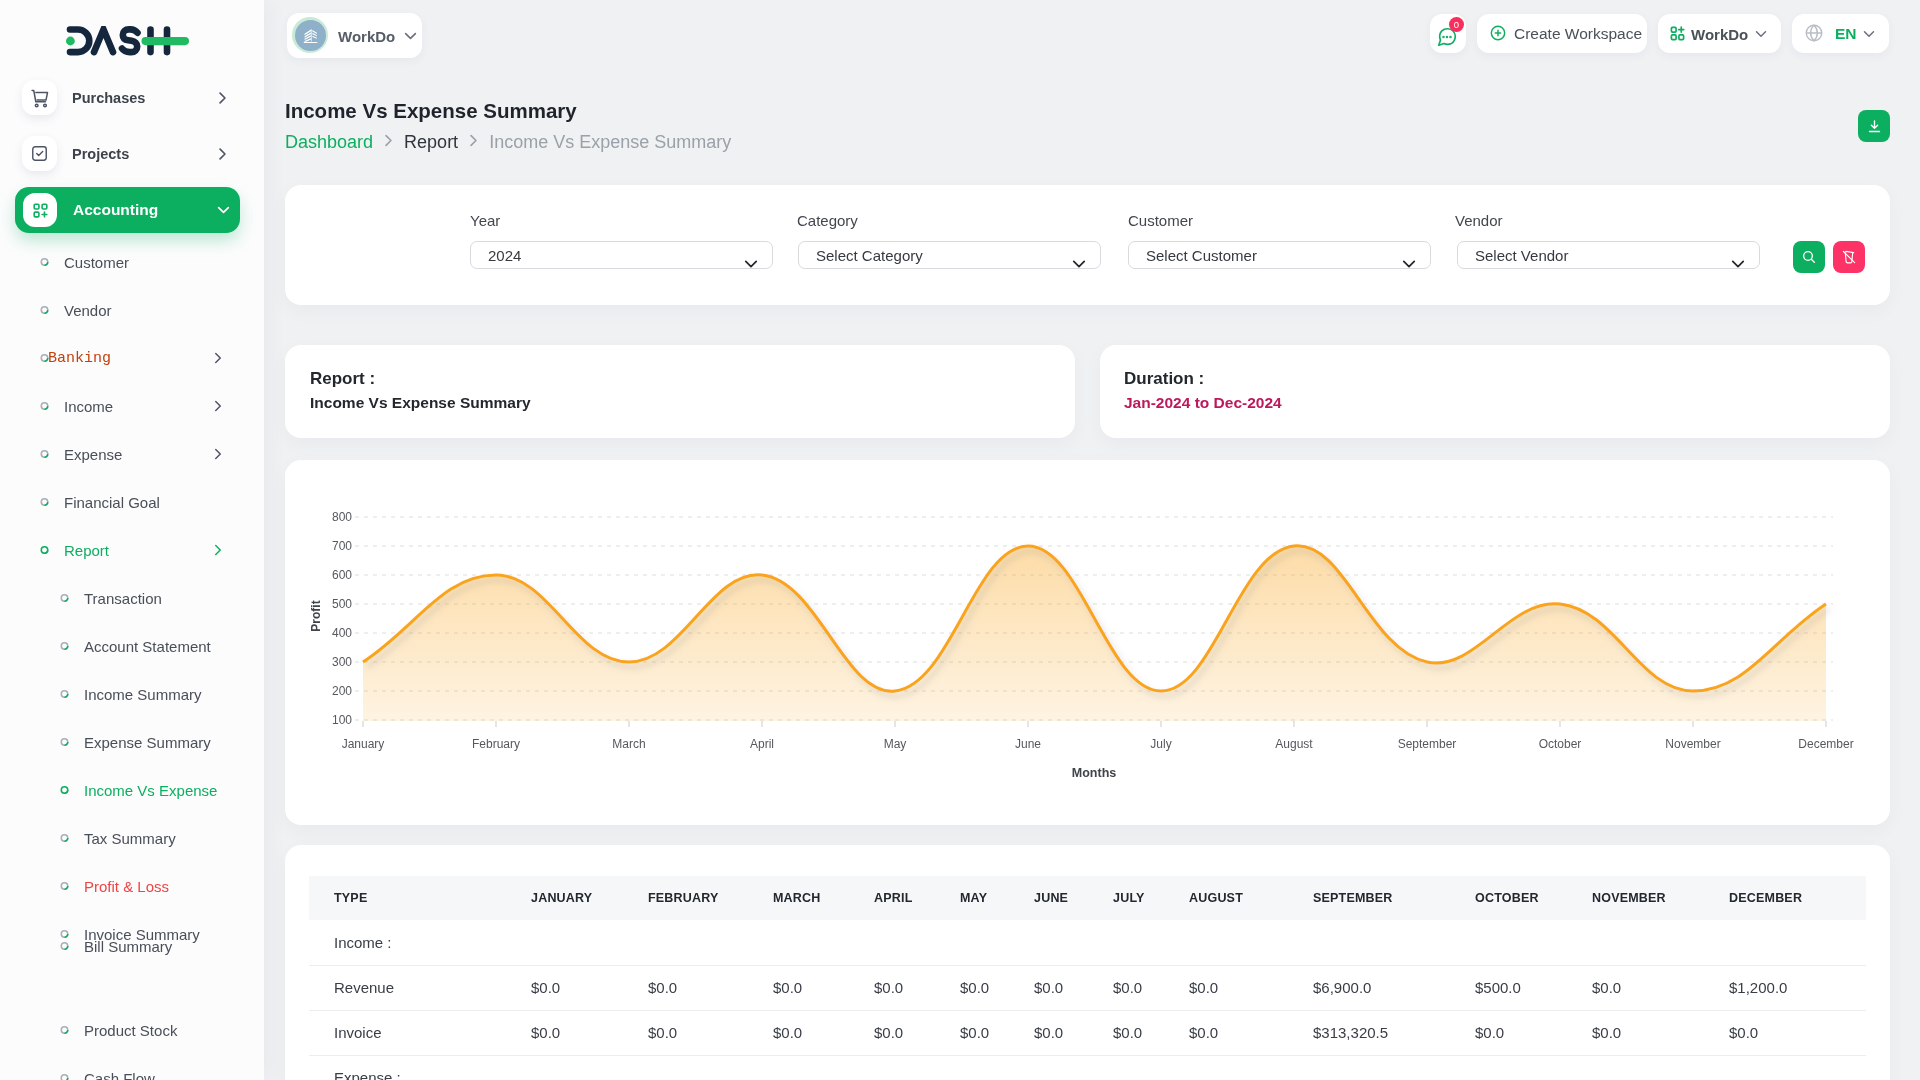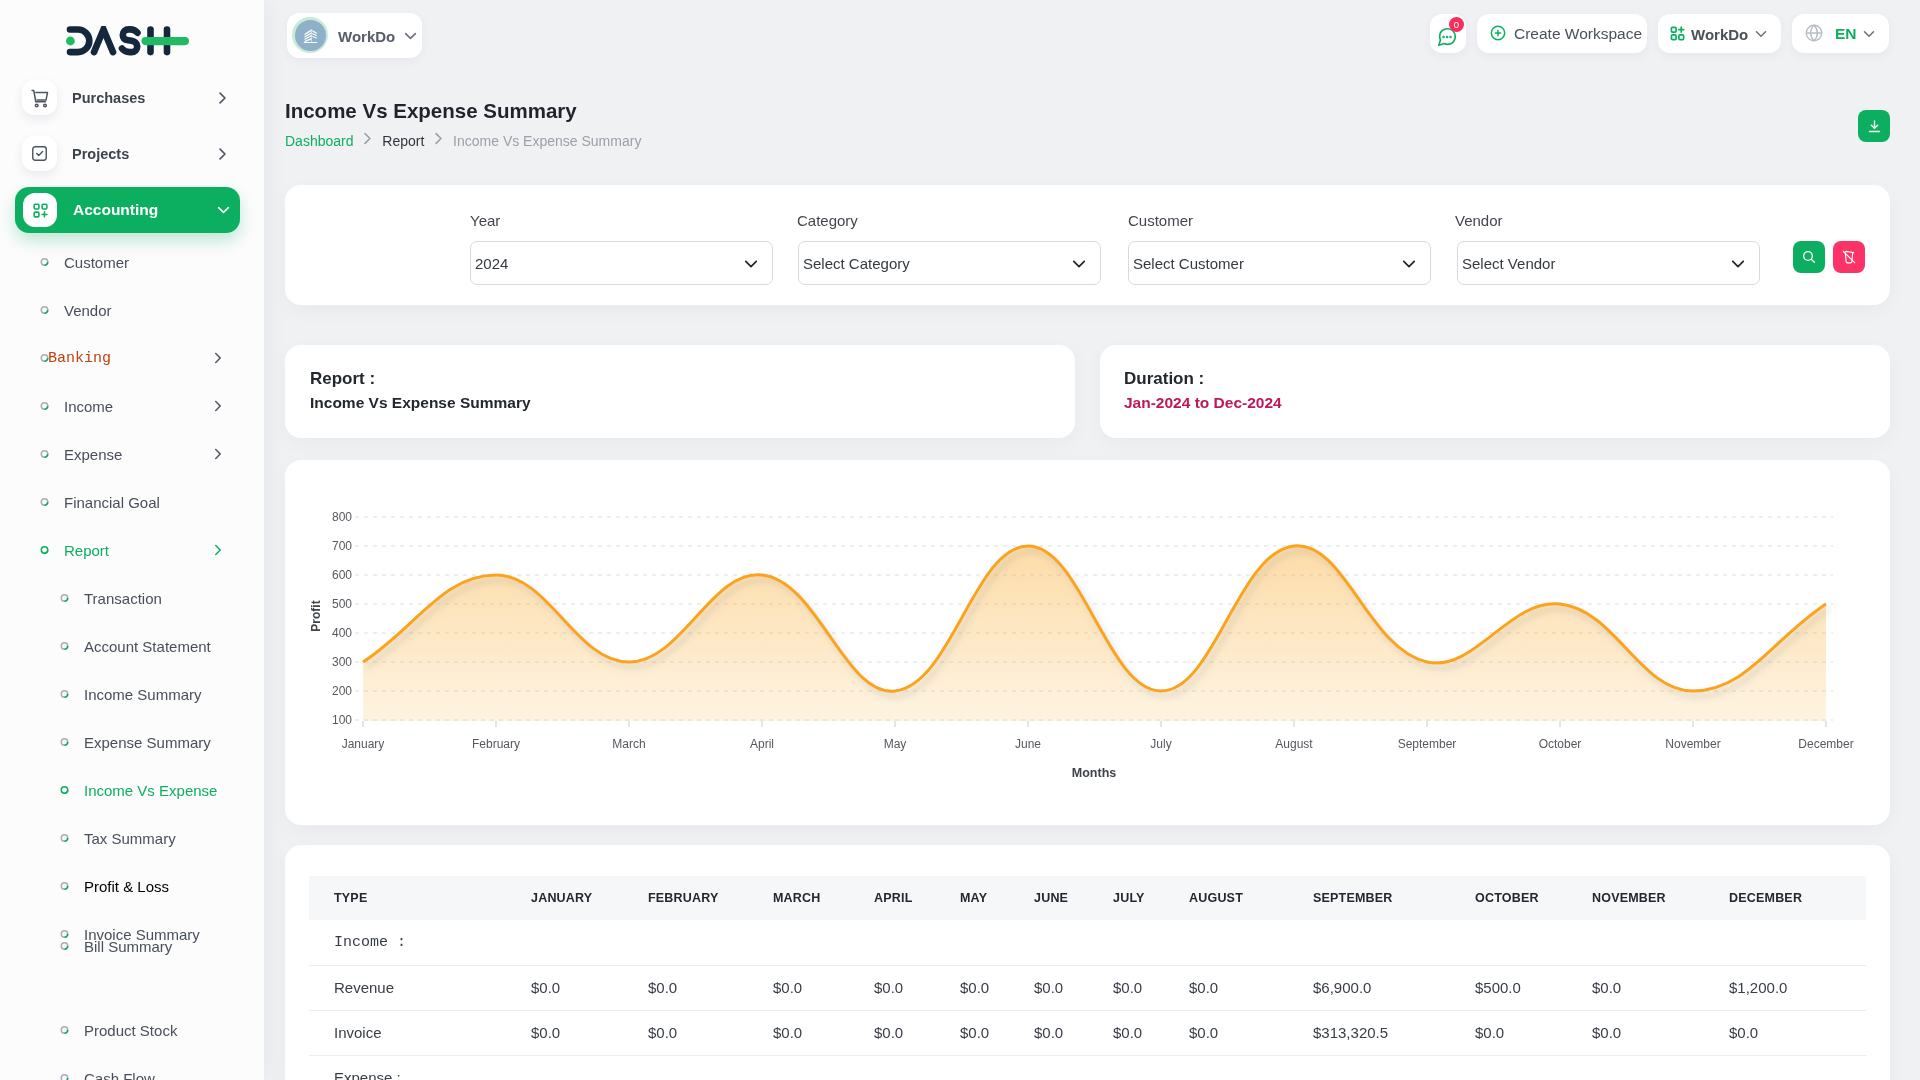--- a/index.html
+++ b/index.html
@@ -15,28 +15,28 @@
 .m-text { position:absolute; left:72px; top:50%; transform:translateY(-50%); font-size:14.5px; font-weight:bold; color:#3d434d; }
 .chev { position:absolute; top:50%; transform:translateY(-50%); }
 .s-text { position:absolute; top:50%; transform:translateY(-50%); font-size:15px; color:#494f59; }
 .bullet { position:absolute; top:50%; transform:translateY(-50%); }
 
 
 .hbtn { position:absolute; background:#fff; border-radius:12px; box-shadow:0 3px 10px rgba(50,60,90,0.05); display:flex; align-items:center; }
 
 
 .sel-label { position:absolute; font-size:15px; color:#42474f; }
-.sel { position:absolute; height:44px; background:#fff; border:1px solid #d8dade; border-radius:7px; font-size:15px; color:#353a41; display:flex; align-items:center; padding-left:4px; }
+.sel { position:absolute; height:28px; background:#fff; border:1px solid #d8dade; border-radius:7px; font-size:15px; color:#353a41; display:flex; align-items:center; padding-left:17px; }
 .sel svg { position:absolute; right:14px; top:15px; }
 
 
 table { border-collapse:collapse; table-layout:fixed; width:1557px; }
 th { text-align:left; font-size:12.5px; color:#23272f; padding:0 0 0 25px; height:44px; background:#f6f7f9; font-weight:bold; letter-spacing:.2px; }
 td { text-align:left; font-size:15px; color:#383d46; padding:0 0 0 25px; height:45px; border-top:1px solid #ebedef; }
-tr.sec td { border-top:none;font-family:Liberation Mono, monospace; }
+tr.sec td { border-top:none; }
 </style>
 </head>
 <body>
 
 <div class="sidebar">
 
   <svg class="abs" style="left:66px;top:26px;" width="124" height="30" viewBox="0 0 124 30">
     <g fill="none" stroke="#15273d" stroke-width="6.6" stroke-linecap="round">
       <path d="M 4,3.5 L 12,3.5 A 11.3 11.3 0 0 1 12,26.1 L 4,26.1"></path>
       <path d="M 28,26.1 L 37.5,3.5 L 47,26.1"></path>
@@ -192,21 +192,21 @@
         <circle cx="5" cy="5" r="3.6" fill="none" stroke="#a9aeb7" stroke-width="1.7"></circle>
         <path d="M 5,8.6 A 3.6 3.6 0 0 0 8.6,5" fill="none" stroke="#0caf60" stroke-width="1.7"></path>
       </svg>
       <span class="s-text" style="left:84px;color:#494f59;">Tax Summary</span>
     </div>
   <div class="m-item" style="top:862px;">
       <svg class="bullet" style="left:60px;" width="9" height="9" viewBox="0 0 10 10">
         <circle cx="5" cy="5" r="3.6" fill="none" stroke="#a9aeb7" stroke-width="1.7"></circle>
         <path d="M 5,8.6 A 3.6 3.6 0 0 0 8.6,5" fill="none" stroke="#0caf60" stroke-width="1.7"></path>
       </svg>
-      <span class="s-text" style="left:84px;color:#000000;">Profit &amp; Loss</span>
+      <span class="s-text" style="left:84px;color:#ef4444;">Profit &amp; Loss</span>
     </div>
   <div class="m-item" style="top:910px;">
       <svg class="bullet" style="left:60px;" width="9" height="9" viewBox="0 0 10 10">
         <circle cx="5" cy="5" r="3.6" fill="none" stroke="#a9aeb7" stroke-width="1.7"></circle>
         <path d="M 5,8.6 A 3.6 3.6 0 0 0 8.6,5" fill="none" stroke="#0caf60" stroke-width="1.7"></path>
       </svg>
       <span class="s-text" style="left:84px;color:#494f59;">Invoice Summary</span>
     </div>
   <div class="m-item" style="top:922px;padding-left:34px;">
       <svg class="bullet" style="left:60px;" width="9" height="9" viewBox="0 0 10 10">
@@ -289,21 +289,21 @@
       <circle cx="12" cy="12" r="9.3"></circle>
       <path d="M2.7 12h18.6M12 2.7c2.6 2.5 4 5.8 4 9.3s-1.4 6.8-4 9.3c-2.6-2.5-4-5.8-4-9.3s1.4-6.8 4-9.3z"></path>
     </svg>
   <span style="position:absolute;left:43px;top:50%;transform:translateY(-50%);font-size:15.5px;font-weight:bold;color:#0caf60;">EN</span>
   <svg class="chev" style="left:71px;" width="12" height="12" viewBox="0 0 16 16" fill="none" stroke="#6a707c" stroke-width="2" stroke-linecap="round" stroke-linejoin="round">
       <path d="M2 5l6 6 6-6"></path>
     </svg>
 </div>
 
 <div class="abs" style="left:285px;top:99px;font-size:20.5px;font-weight:bold;color:#1f242c;">Income Vs Expense Summary</div>
-<div class="abs" style="left:285px;top:132px;font-size:14px;">
+<div class="abs" style="left:285px;top:132px;font-size:18px;">
   <span style="color:#0caf60;">Dashboard</span>
   <svg style="margin:0 4px 1px;" width="13" height="13" viewBox="0 0 16 16" fill="none" stroke="#9aa0a8" stroke-width="2" stroke-linecap="round" stroke-linejoin="round">
       <path d="M5 2l6 6-6 6"></path>
     </svg>
   <span style="color:#30353d;">Report</span>
   <svg style="margin:0 4px 1px;" width="13" height="13" viewBox="0 0 16 16" fill="none" stroke="#9aa0a8" stroke-width="2" stroke-linecap="round" stroke-linejoin="round">
       <path d="M5 2l6 6-6 6"></path>
     </svg>
   <span style="color:#9ba1a9;">Income Vs Expense Summary</span>
 </div>

